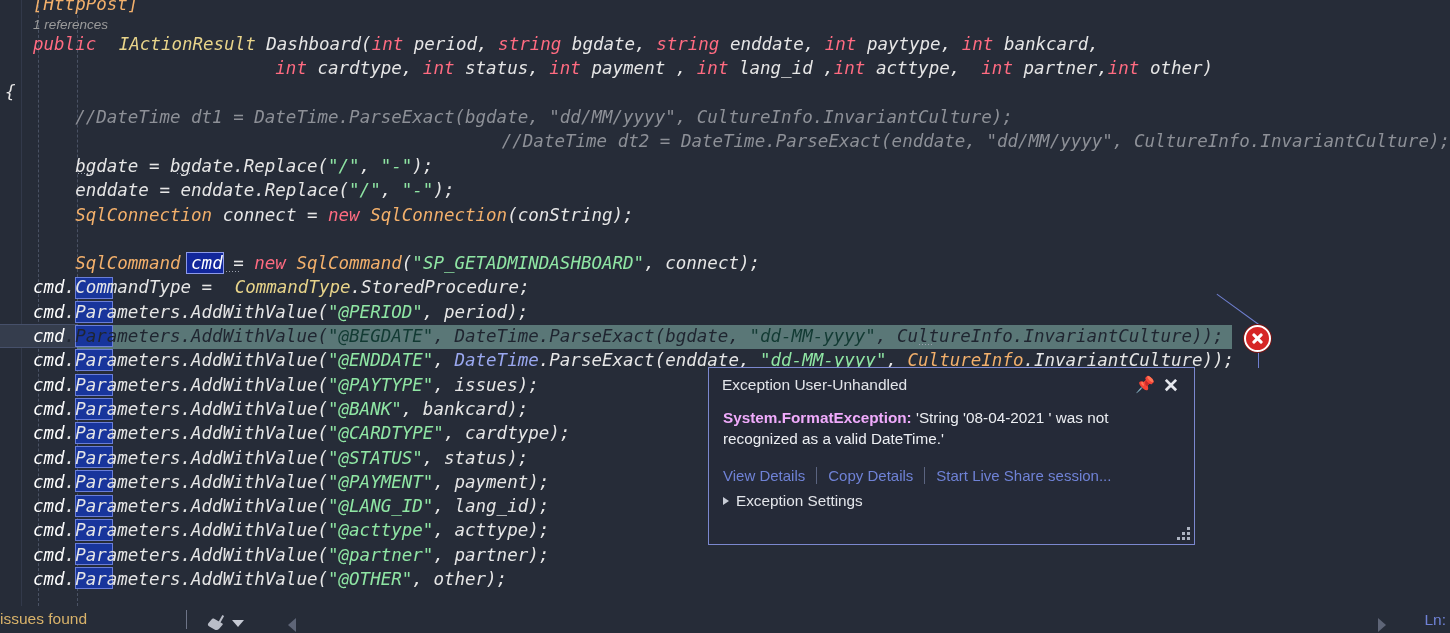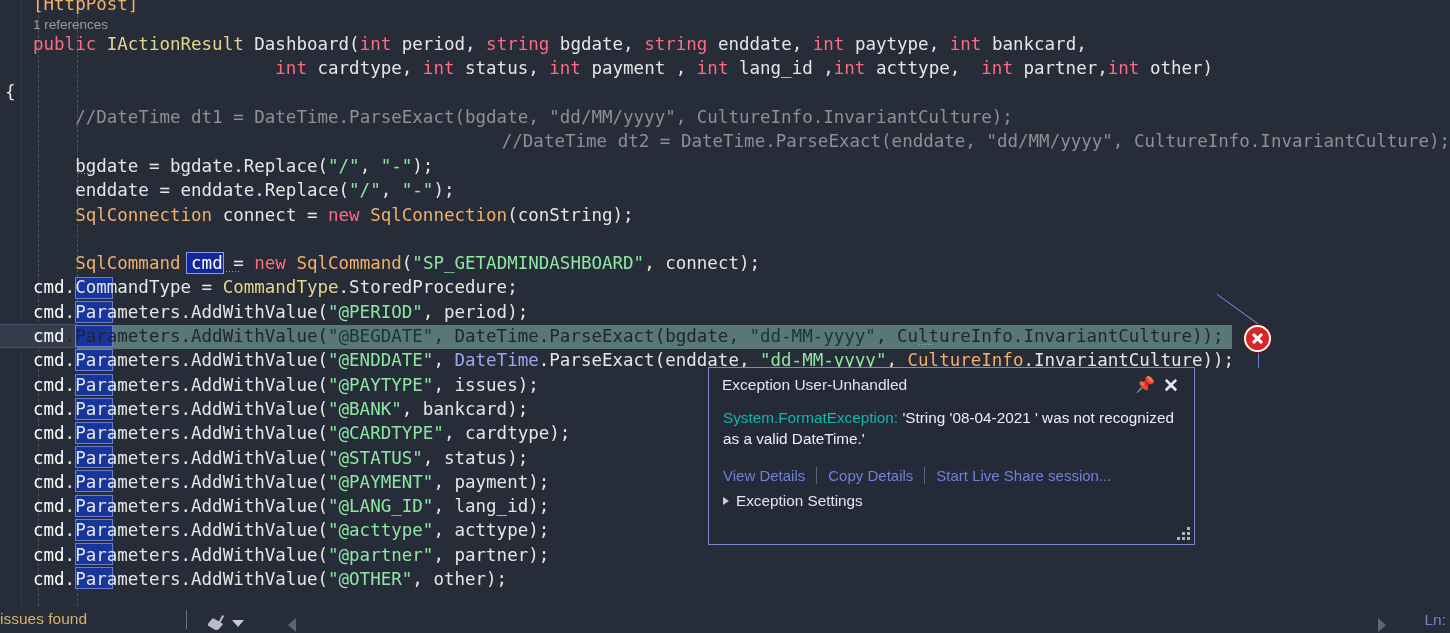--- a/index.html
+++ b/index.html
@@ -18,20 +18,21 @@
     background: #262C38;
   }
 
   
   #editor {
     position: absolute;
     left: 0; top: 0;
     width: 1450px; height: 606px;
     background: #262C38;
     overflow: hidden;
+    font-style: italic;
   }
 
   
   .gutter {
     position: absolute;
     left: 0; top: 0;
     width: 22px; height: 606px;
     background: #262C38;
   }
   .gutter-edge {
@@ -64,21 +65,21 @@
     line-height: 24.4px;
     font-size: 17.5px;
     letter-spacing: 0px;
     white-space: pre;
     color: #d4d4d4;
   }
   .line .txt { padding-left: 33px; display: inline-block; }
 
   
   .kw        { color: #ff6b81; }    
-  .typ       { color: #e8d48a; }    
+  .typ       { color: #e8d48a; margin-left: 12px; }    
   .typ2      { color: #f3b06b; }
   .str       { color: #8fe6a4; }    
   .cmt       { color: #8d9097; }    
   .pln       { color: #e6e6e6; }
   .idn       { color: #cfd3dc; }
   .blu       { color: #9aa8f0; }    
   .codelens  { color: #9b9b9b; font-size: 13.5px; font-family: "Liberation Sans", sans-serif; }
 
   
   .exec-highlight {
@@ -178,21 +179,21 @@
 
   .popup-body {
     padding: 5px 14px 0 14px;
   }
   .exc-msg {
     color: #eceef2;
     font-size: 15.3px;
     line-height: 21px;
     max-width: 530px;
   }
-  .exc-msg b { color: #14b8a6; font-weight: normal; }
+  .exc-msg b { color: #f0abfc; font-weight: bold; }
 
   .popup-links {
     display: flex;
     align-items: center;
     margin-top: 18px;
     font-size: 15px;
   }
   .popup-links a {
     color: #6f82d6;
     text-decoration: none;

